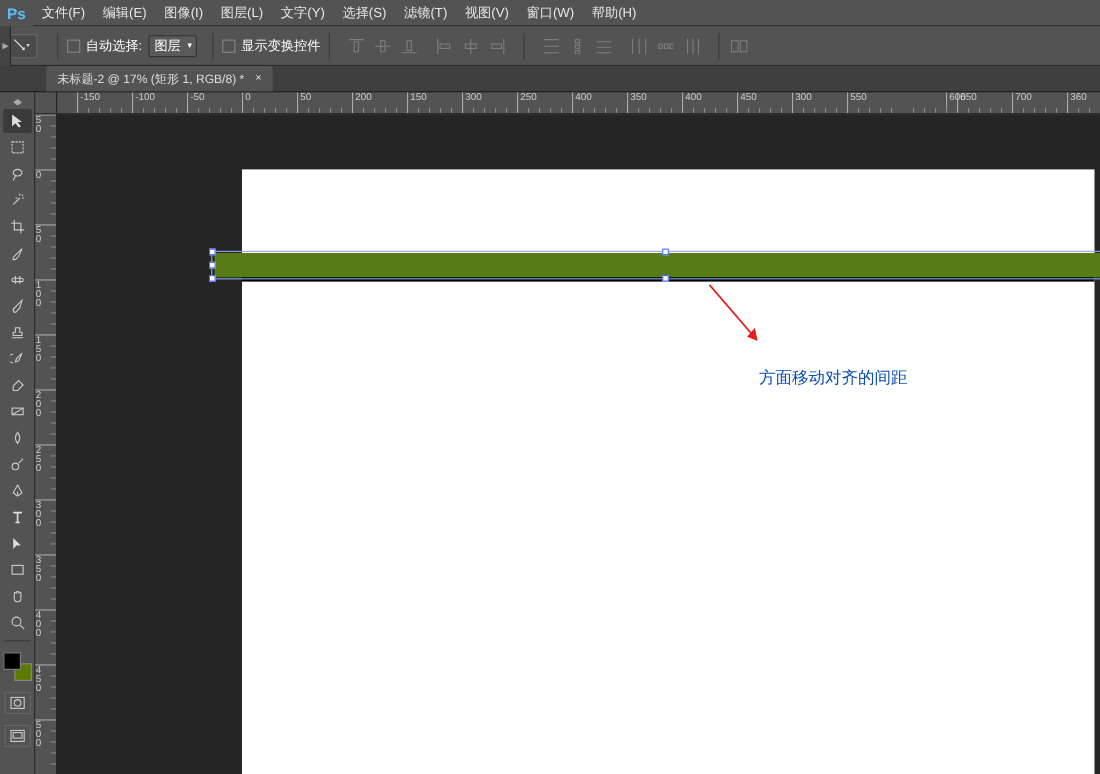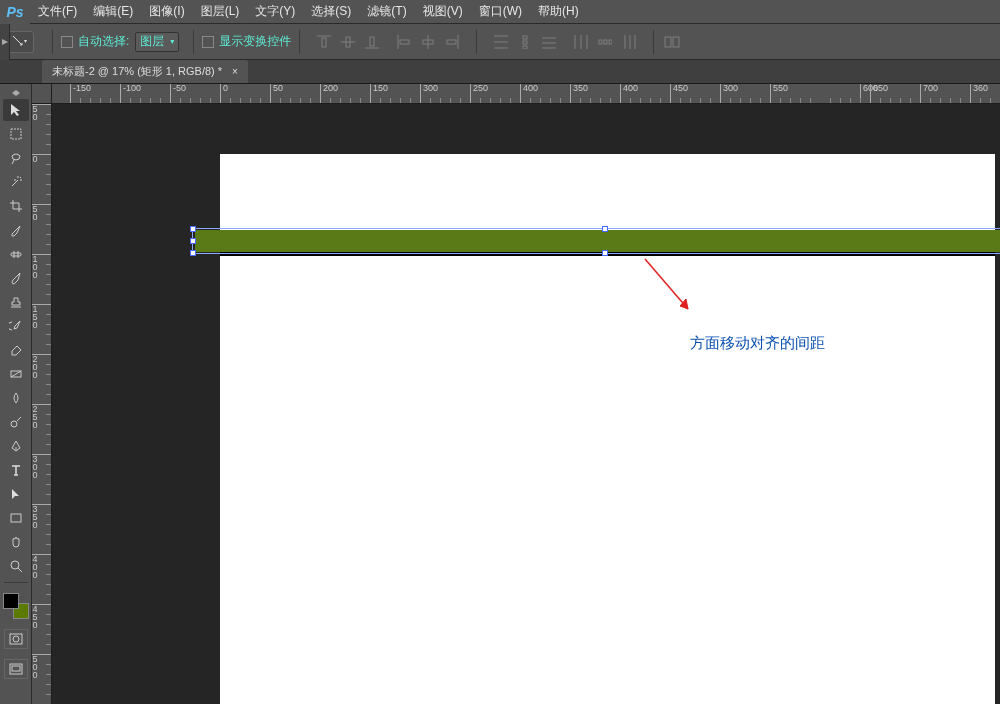--- a/index.html
+++ b/index.html
@@ -4,27 +4,27 @@
 <style>
   * { margin: 0; padding: 0; box-sizing: border-box; font-family: "Microsoft YaHei", sans-serif; }
   body { background: #535353; overflow: hidden; width: 1000px; height: 704px; }
   
   .menubar {
     background: #535353; height: 24px; display: flex; align-items: center;
     border-bottom: 1px solid #2a2a2a; font-size: 12px; color: #e6e6e6;
   }
   .ps-logo {
     width: 30px; height: 24px; display: flex; align-items: center; justify-content: center;
-    background: #535353; color: #5fbff9; font-weight: bold; font-size: 14px; font-style: italic;
+    background: #535353; color: #5fbff9; font-weight: bold; font-size: 14px;
   }
   .menu-item { padding: 0 8px; cursor: default; }
   
   .options-bar {
     background: #535353; height: 36px; display: flex; align-items: center;
-    border-bottom: 1px solid #2a2a2a; font-size: 12px; color: #5eead4; padding-left: 6px;
+    border-bottom: 1px solid #2a2a2a; font-size: 12px; color: #ffffff; padding-left: 6px;
   }
   .option-tool {
     width: 28px; height: 22px; display: flex; align-items: center; justify-content: center;
     border: 1px solid #666; border-radius: 3px; margin-right: 10px; background: #4a4a4a;
   }
   .opt-sep { width: 1px; height: 24px; background: #3a3a3a; margin: 0 8px; }
   .checkbox {
     width: 12px; height: 12px; border: 1px solid #888; margin-right: 5px; display: inline-block;
   }
   .dropdown {

